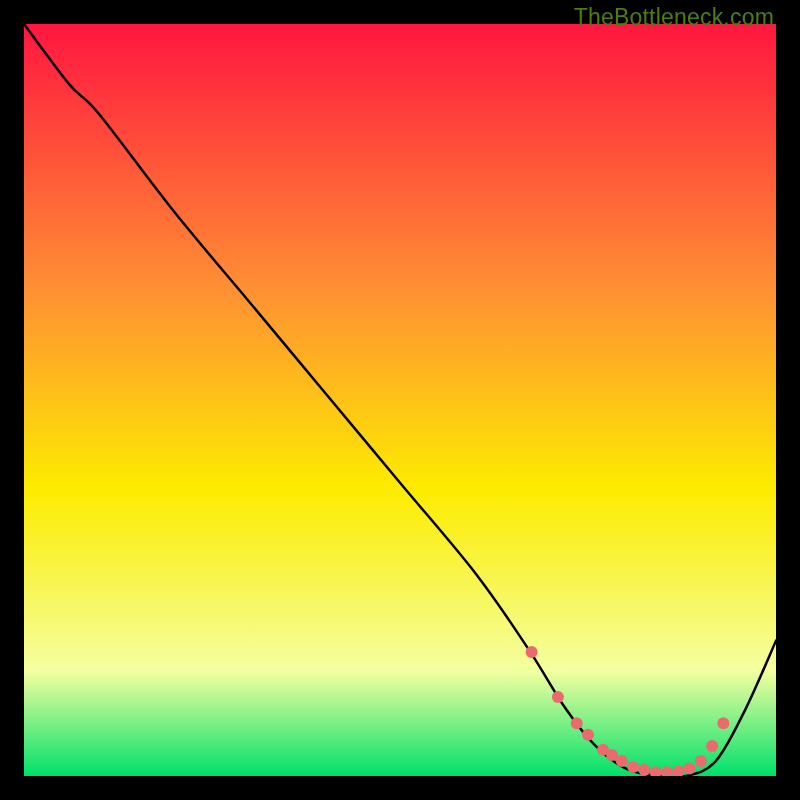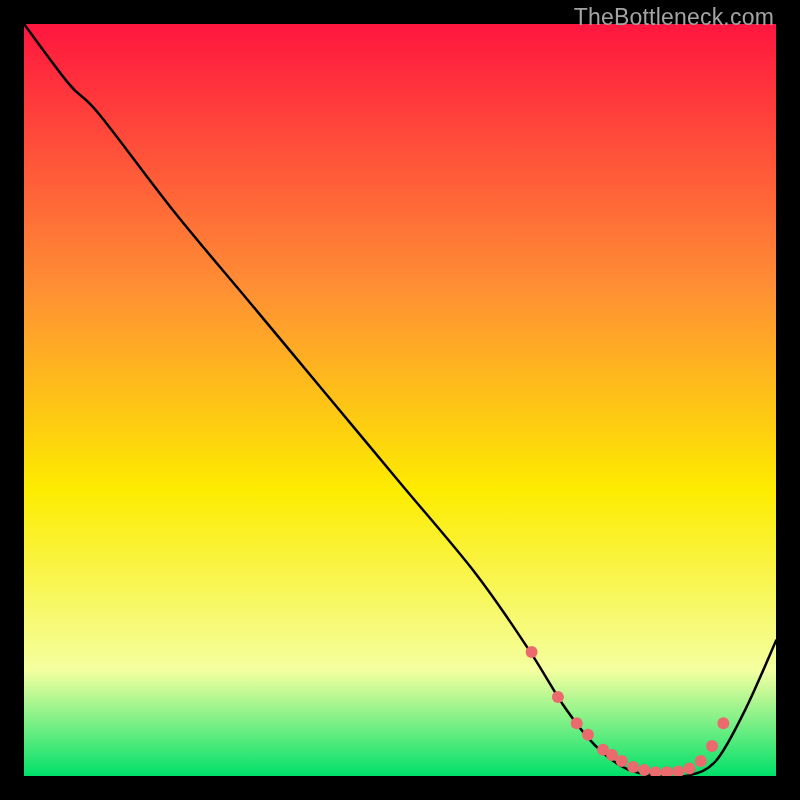--- a/index.html
+++ b/index.html
@@ -25,21 +25,21 @@
     top: 0;
     width: 752px;
     height: 752px;
   }
   .watermark {
     position: absolute;
     top: 4px;
     right: 26px;
     font-size: 23px;
     font-weight: 500;
-    color: #a3a3a3;
+    color: #4d7c0f;
     letter-spacing: 0.2px;
   }
   svg.curve {
     position: absolute;
     left: 0;
     top: 0;
     width: 752px;
     height: 752px;
   }
 </style>

